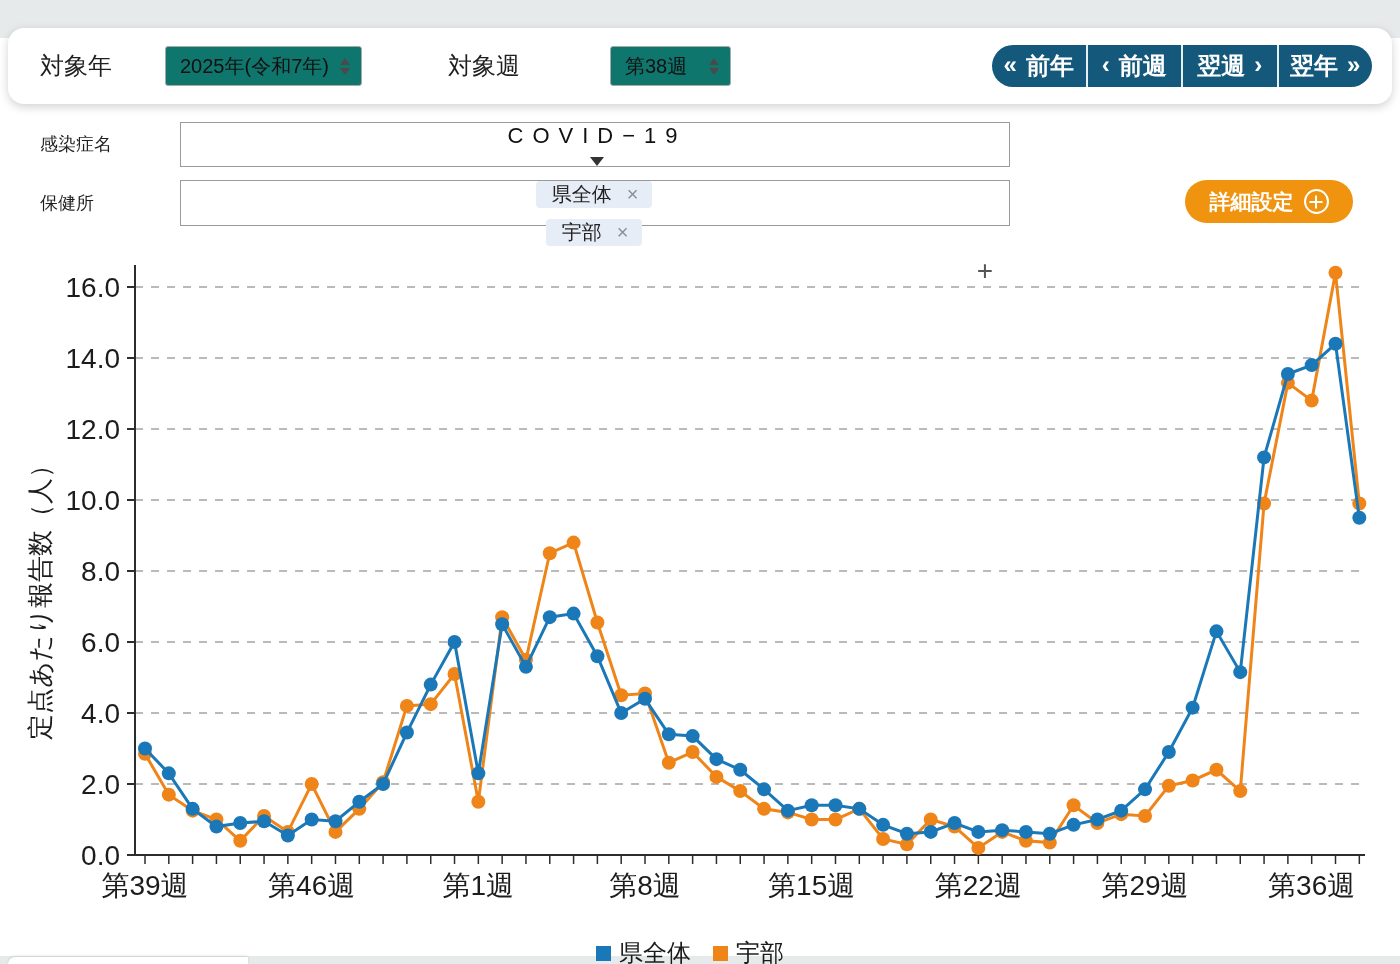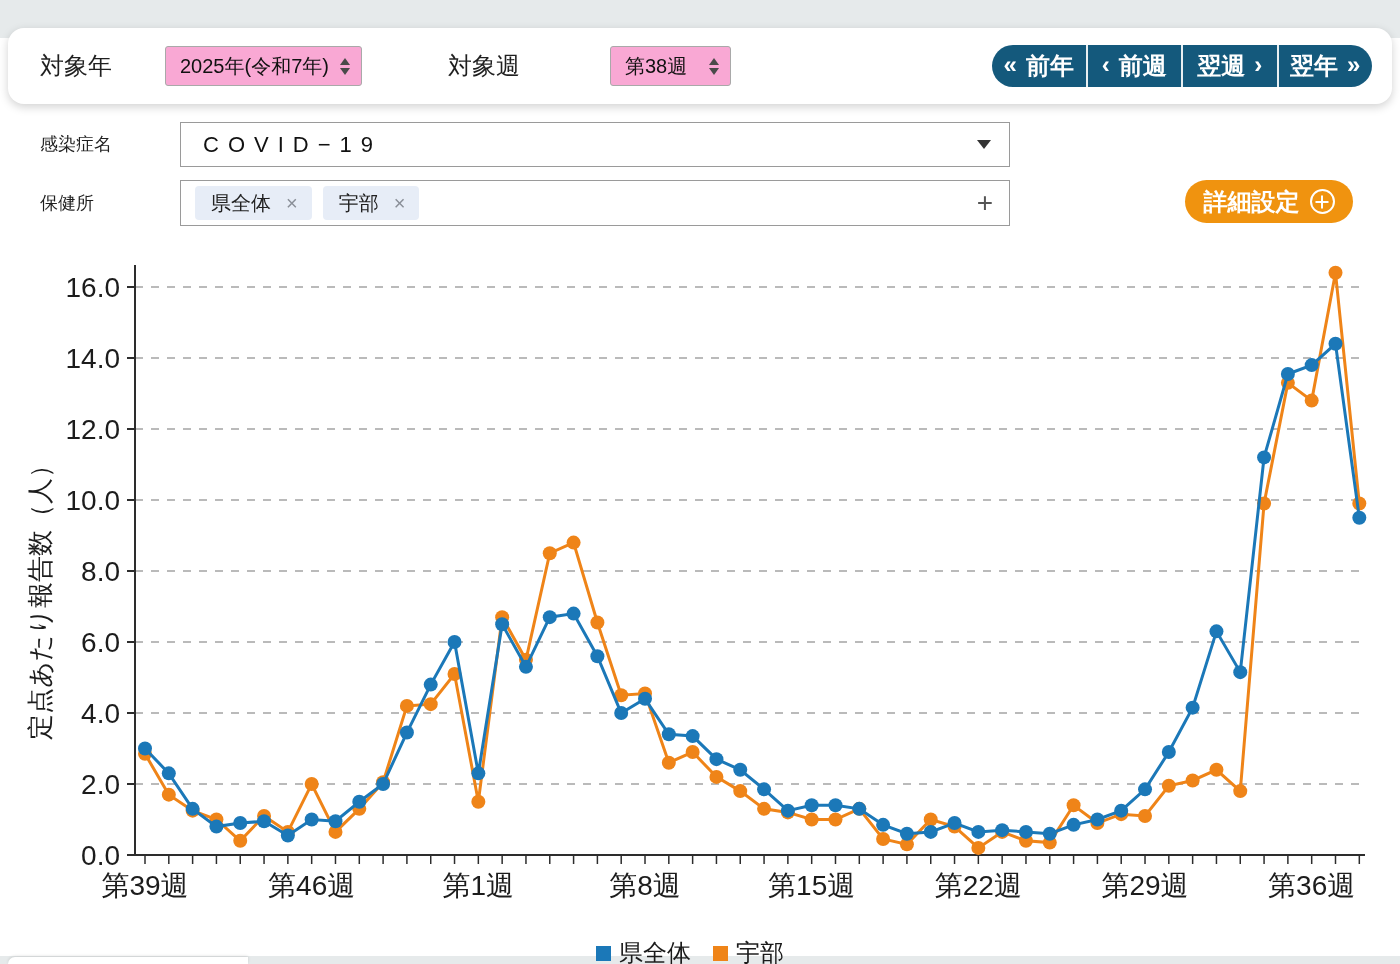--- a/index.html
+++ b/index.html
@@ -7,59 +7,59 @@
     font-family:"Liberation Sans","DejaVu Sans",sans-serif; background:#e6eaeb; }
   .main-panel { position:absolute; left:0; right:0; top:38px; bottom:8px; background:#ffffff; }
   .bottom-stub { position:absolute; left:8px; top:957px; width:240px; height:7px;
     background:#ffffff; border-radius:14px 0 0 0; box-shadow:0 -1px 3px rgba(0,0,0,.12); }
 
   
   .filter-card { position:absolute; left:8px; right:8px; top:28px; height:76px;
     background:#ffffff; border-radius:16px; box-shadow:0 3px 10px rgba(0,0,0,.18); z-index:5; }
   .flabel { position:absolute; top:50%; transform:translateY(-50%);
     font-size:24px; color:#1f1f1f; }
-  .select-box { position:absolute; top:18px; height:40px; background:#f9a8d4;
+  .select-box { position:absolute; top:18px; height:40px; background:#0f766e;
     border:1px solid #a9a9a9; border-radius:3px; display:flex; align-items:center;
     justify-content:space-between; padding:0 10px 0 14px; cursor:default; }
   .select-box .val { font-size:20px; color:#111; }
   .spinner { display:inline-block; width:12px; height:17px; position:relative; }
   .spinner::before { content:""; position:absolute; left:1px; top:0; width:0; height:0;
     border-left:5px solid transparent; border-right:5px solid transparent; border-bottom:7px solid #4a4a4a; }
   .spinner::after { content:""; position:absolute; left:1px; bottom:0; width:0; height:0;
     border-left:5px solid transparent; border-right:5px solid transparent; border-top:7px solid #4a4a4a; }
 
   .nav-pill { position:absolute; right:20px; top:17px; height:42px; width:380px;
     background:#14597c; border-radius:21px; display:flex; overflow:hidden; }
   .nav-btn { flex:1; display:flex; align-items:center; justify-content:center; gap:9px;
     color:#fff; cursor:pointer; }
   .nav-btn + .nav-btn { border-left:2px solid rgba(255,255,255,.9); }
   .nav-btn .txt { font-size:24px; font-weight:600;font-family:Liberation Mono, monospace; }
   .nav-btn .chev { font-size:24px; font-weight:700; line-height:1; padding-bottom:2px; }
 
   
   .row-label { position:absolute; left:40px; font-size:18px; color:#1f1f1f; }
   .wide-box { position:absolute; left:180px; width:830px; background:#fff;
-    border:1px solid #9a9a9a; }
+    border:1px solid #9a9a9a;flex-direction:column; }
   .disease-box { top:84px; height:45px; display:flex; align-items:center;
     justify-content:space-between; padding:0 18px 0 22px; }
   .disease-box .val { font-size:22px; letter-spacing:9px; color:#111; font-weight:500; }
   .chevron-down { width:0; height:0; border-left:7px solid transparent;
     border-right:7px solid transparent; border-top:9px solid #333; }
   .hc-box { top:142px; height:46px; display:flex; align-items:center; gap:11px;
     padding:0 16px 0 14px; }
   .tag { background:#e7edf7; border-radius:4px; height:34px; display:flex;
     align-items:center; gap:15px; padding:0 14px 0 16px; }
   .tag .tlabel { font-size:20px; color:#222; }
   .tag .remove { font-size:20px; color:#8a8f98; cursor:pointer; }
   .plus { margin-left:auto; font-size:28px; color:#555; font-weight:400; cursor:pointer; line-height:1; }
 
   .adv-btn { position:absolute; left:1185px; top:142px; width:168px; height:43px;
     background:#f0930f; border:none; border-radius:22px; color:#fff; display:flex;
     align-items:center; justify-content:center; gap:10px; cursor:pointer; }
-  .adv-btn .btxt { font-size:24px; font-weight:600; }
+  .adv-btn .btxt { font-size:21px; font-weight:600; }
   .plus-circle { width:25px; height:25px; border:2px solid #fff; border-radius:50%; position:relative; }
   .plus-circle::before { content:""; position:absolute; left:50%; top:50%; width:13px; height:2px;
     background:#fff; transform:translate(-50%,-50%); }
   .plus-circle::after { content:""; position:absolute; left:50%; top:50%; width:2px; height:13px;
     background:#fff; transform:translate(-50%,-50%); }
 
   
   #chart-svg { position:absolute; left:0; top:0; width:1400px; height:964px;
     pointer-events:none; z-index:1; }
   .y-axis-title { position:absolute; left:40px; top:558px; transform:translate(-50%,-50%) rotate(-90deg);

